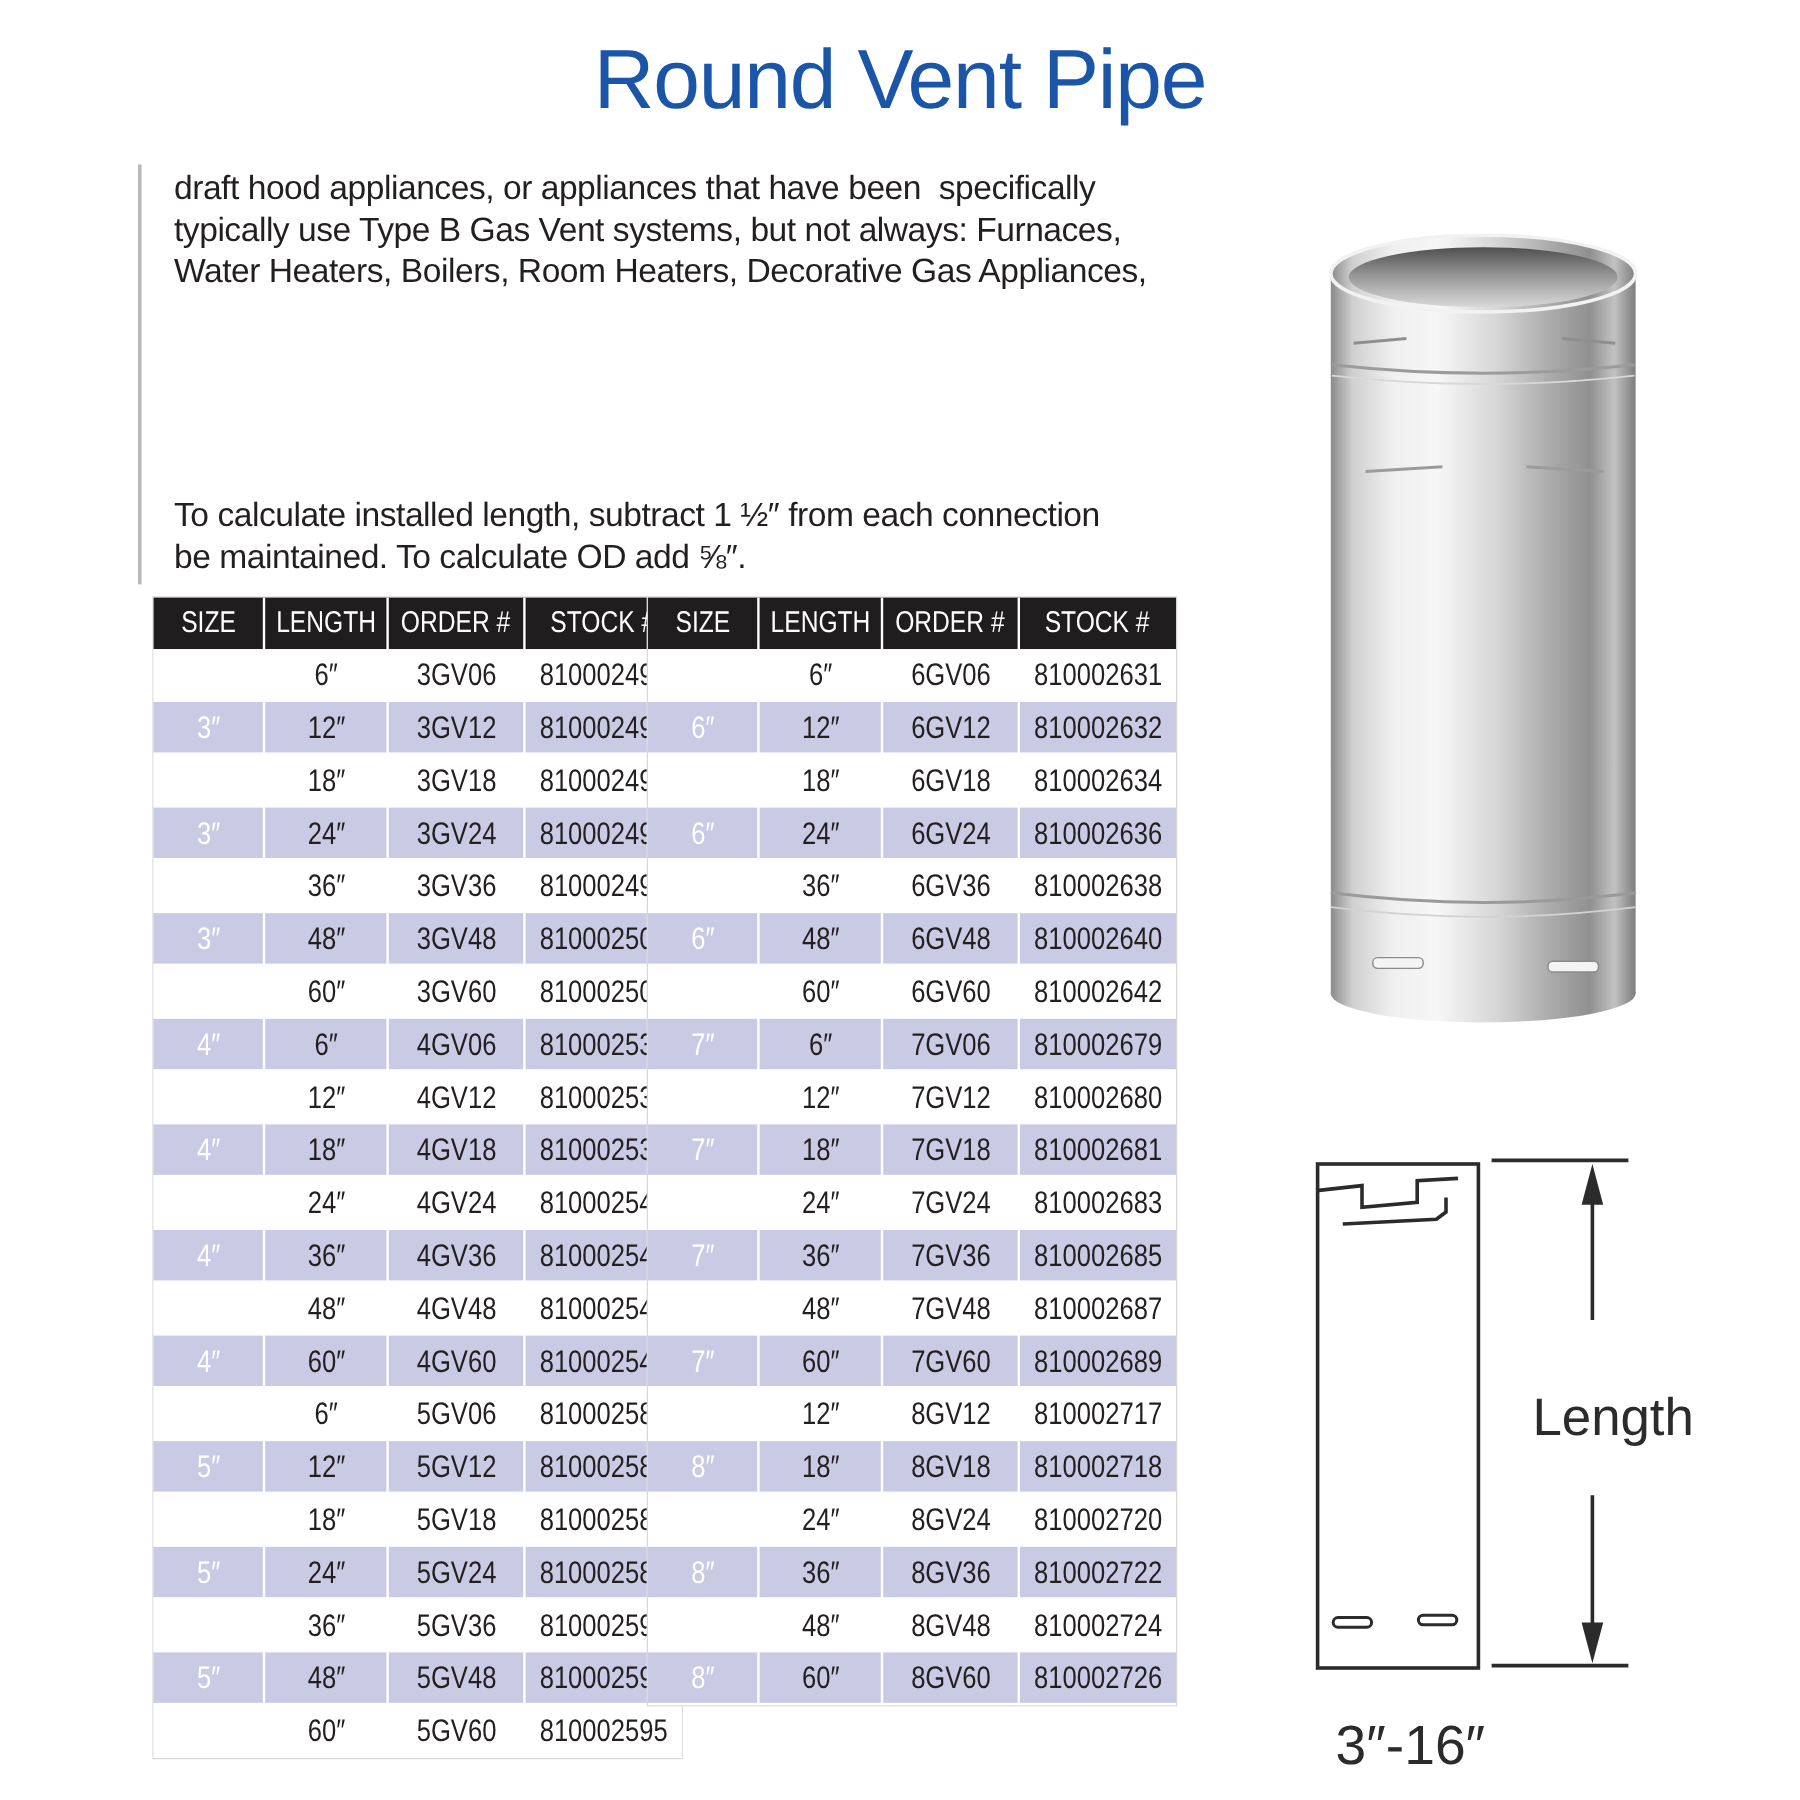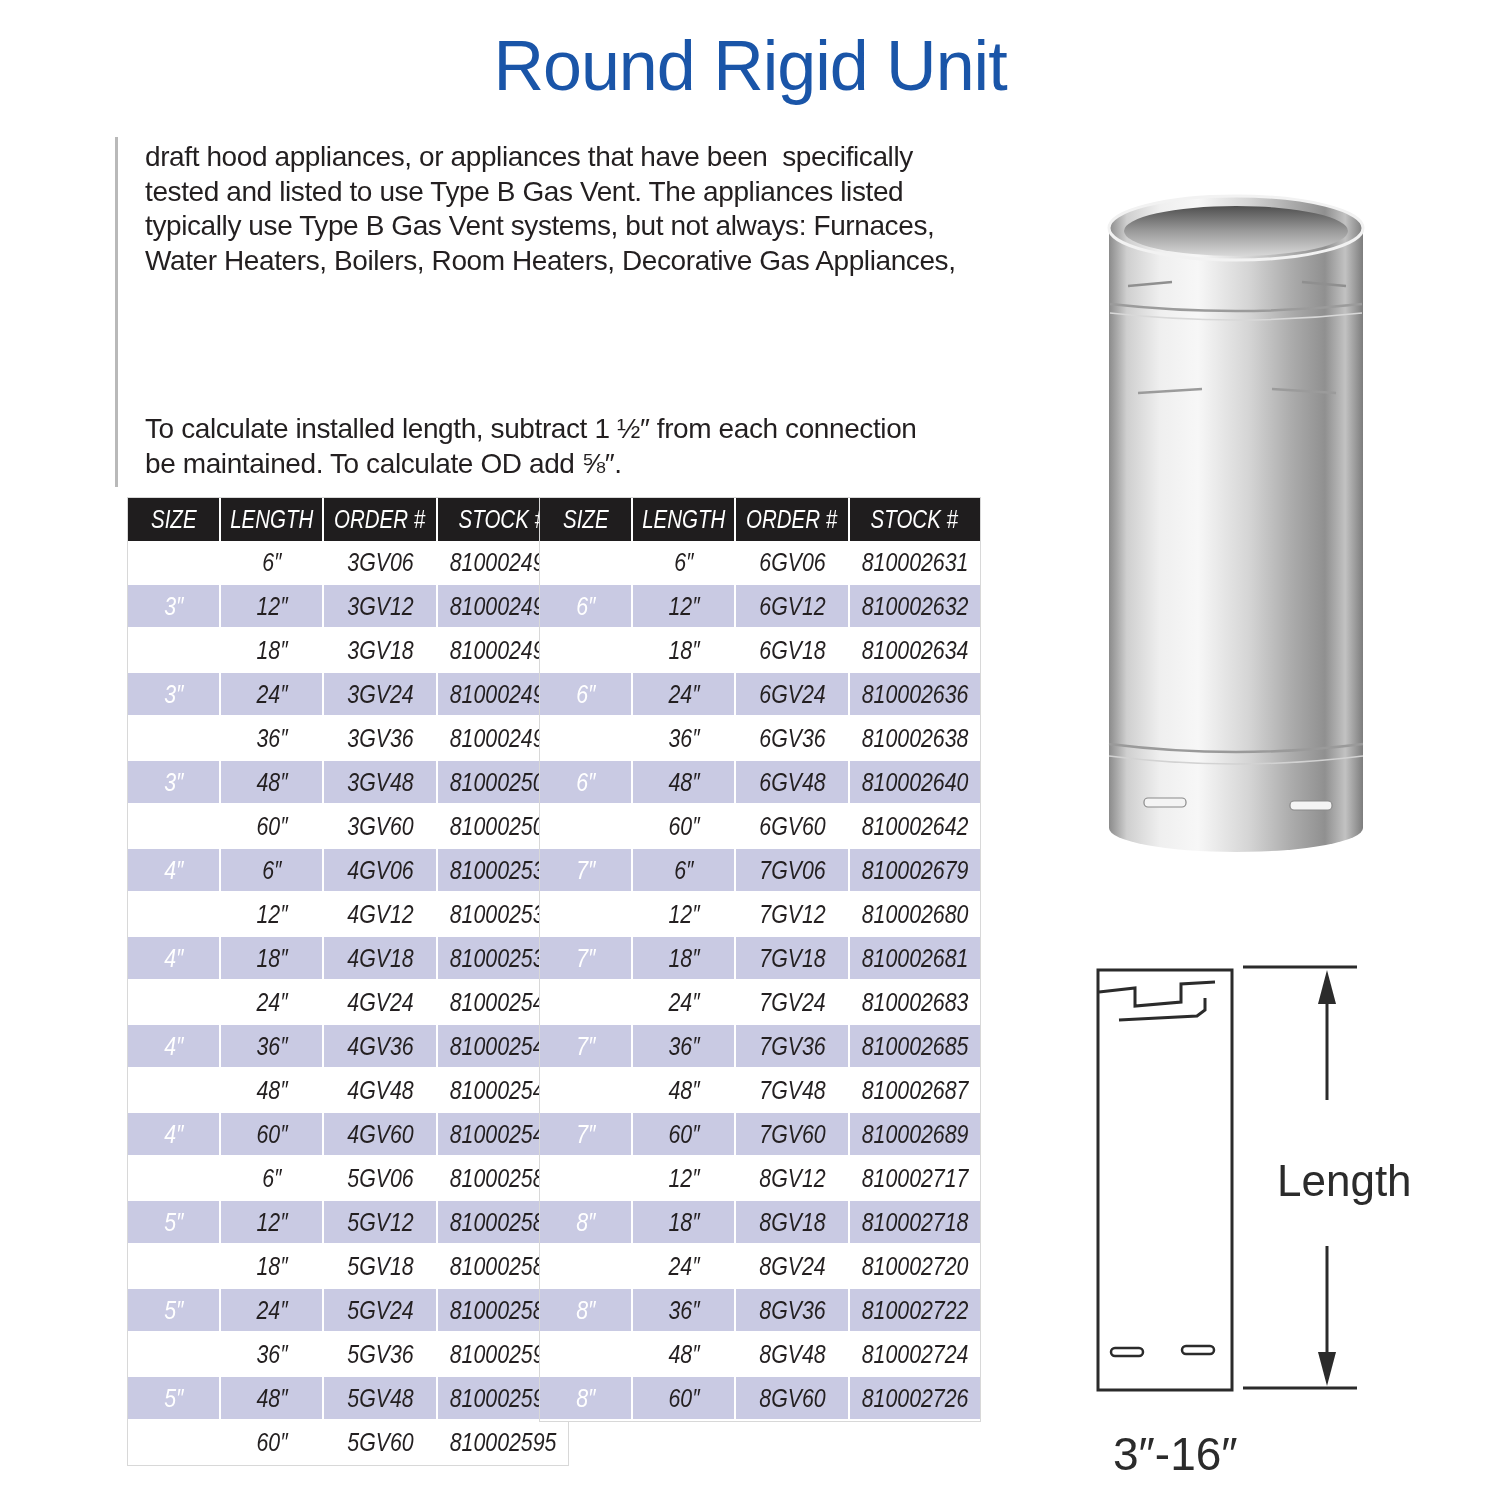--- a/index.html
+++ b/index.html
@@ -10,48 +10,47 @@
         font-family:"Liberation Sans",sans-serif;color:var(--txt);}
   .title{position:absolute;top:26px;left:0;width:100%;text-align:center;
          font-size:70px;letter-spacing:-1px;color:var(--accent);}
   .vbar{position:absolute;left:115px;top:137px;width:3px;height:350px;background:#b9b9b9;}
   .para{position:absolute;left:145px;font-size:28px;line-height:34.5px;
         letter-spacing:-0.4px;white-space:nowrap;}
   #intro{top:140px;} #note{top:390px;margin-top:22px;}
 
   .tablebox{position:absolute;top:497px;border:1px solid #d8d8d8;background:#fff;}
   #ltable-box{left:127px;} #rtable-box{left:539px;}
-  table{border-collapse:collapse;table-layout:fixed;font-style:italic;}
+  table{border-collapse:collapse;table-layout:fixed;}
   th{height:43px;background:var(--hdrbg);color:#fff;font-size:25px;font-weight:normal;
      border-right:2px solid #fff;padding:0;text-align:center;}
   th:last-child{border-right:none;}
   td{height:42px;text-align:center;font-size:26px;padding:0;
      border-right:2px solid #fff;border-bottom:2px solid #fff;color:var(--txt);}
   td:last-child{border-right:none;}
   tbody tr:nth-child(odd) td{background:#fff;}
   tbody tr:nth-child(even) td{background:var(--lav);}
   td.size{background:var(--tblue);color:#fff;}
   .cond{display:inline-block;transform:scaleX(0.82);transform-origin:50% 50%;white-space:nowrap;}
 
   .pipe{position:absolute;left:1106px;top:186px;}
   .diagram{position:absolute;left:1085px;top:958px;}
   .diagram text{font-family:"Liberation Sans",sans-serif;fill:#2b2b2b;}
 </style>
 </head>
 <body>
 
 <div class="page">
 
-  <div class="title">Round Rigid Unit</div>
+  <div class="title">Round Vent Pipe</div>
 
   <div class="vbar"></div>
 
   <div class="para" id="intro">
     <div>draft hood appliances, or appliances that have been&nbsp; specifically</div>
-    <div>tested and listed to use Type B Gas Vent. The appliances listed</div>
     <div>typically use Type B Gas Vent systems, but not always: Furnaces,</div>
     <div>Water Heaters, Boilers, Room Heaters, Decorative Gas Appliances,</div>
   </div>
 
   <div class="para" id="note">
     <div>To calculate installed length, subtract 1 ½″ from each connection</div>
     <div>be maintained. To calculate OD add ⅝″.</div>
   </div>
 
   <div class="tablebox" id="ltable-box">

